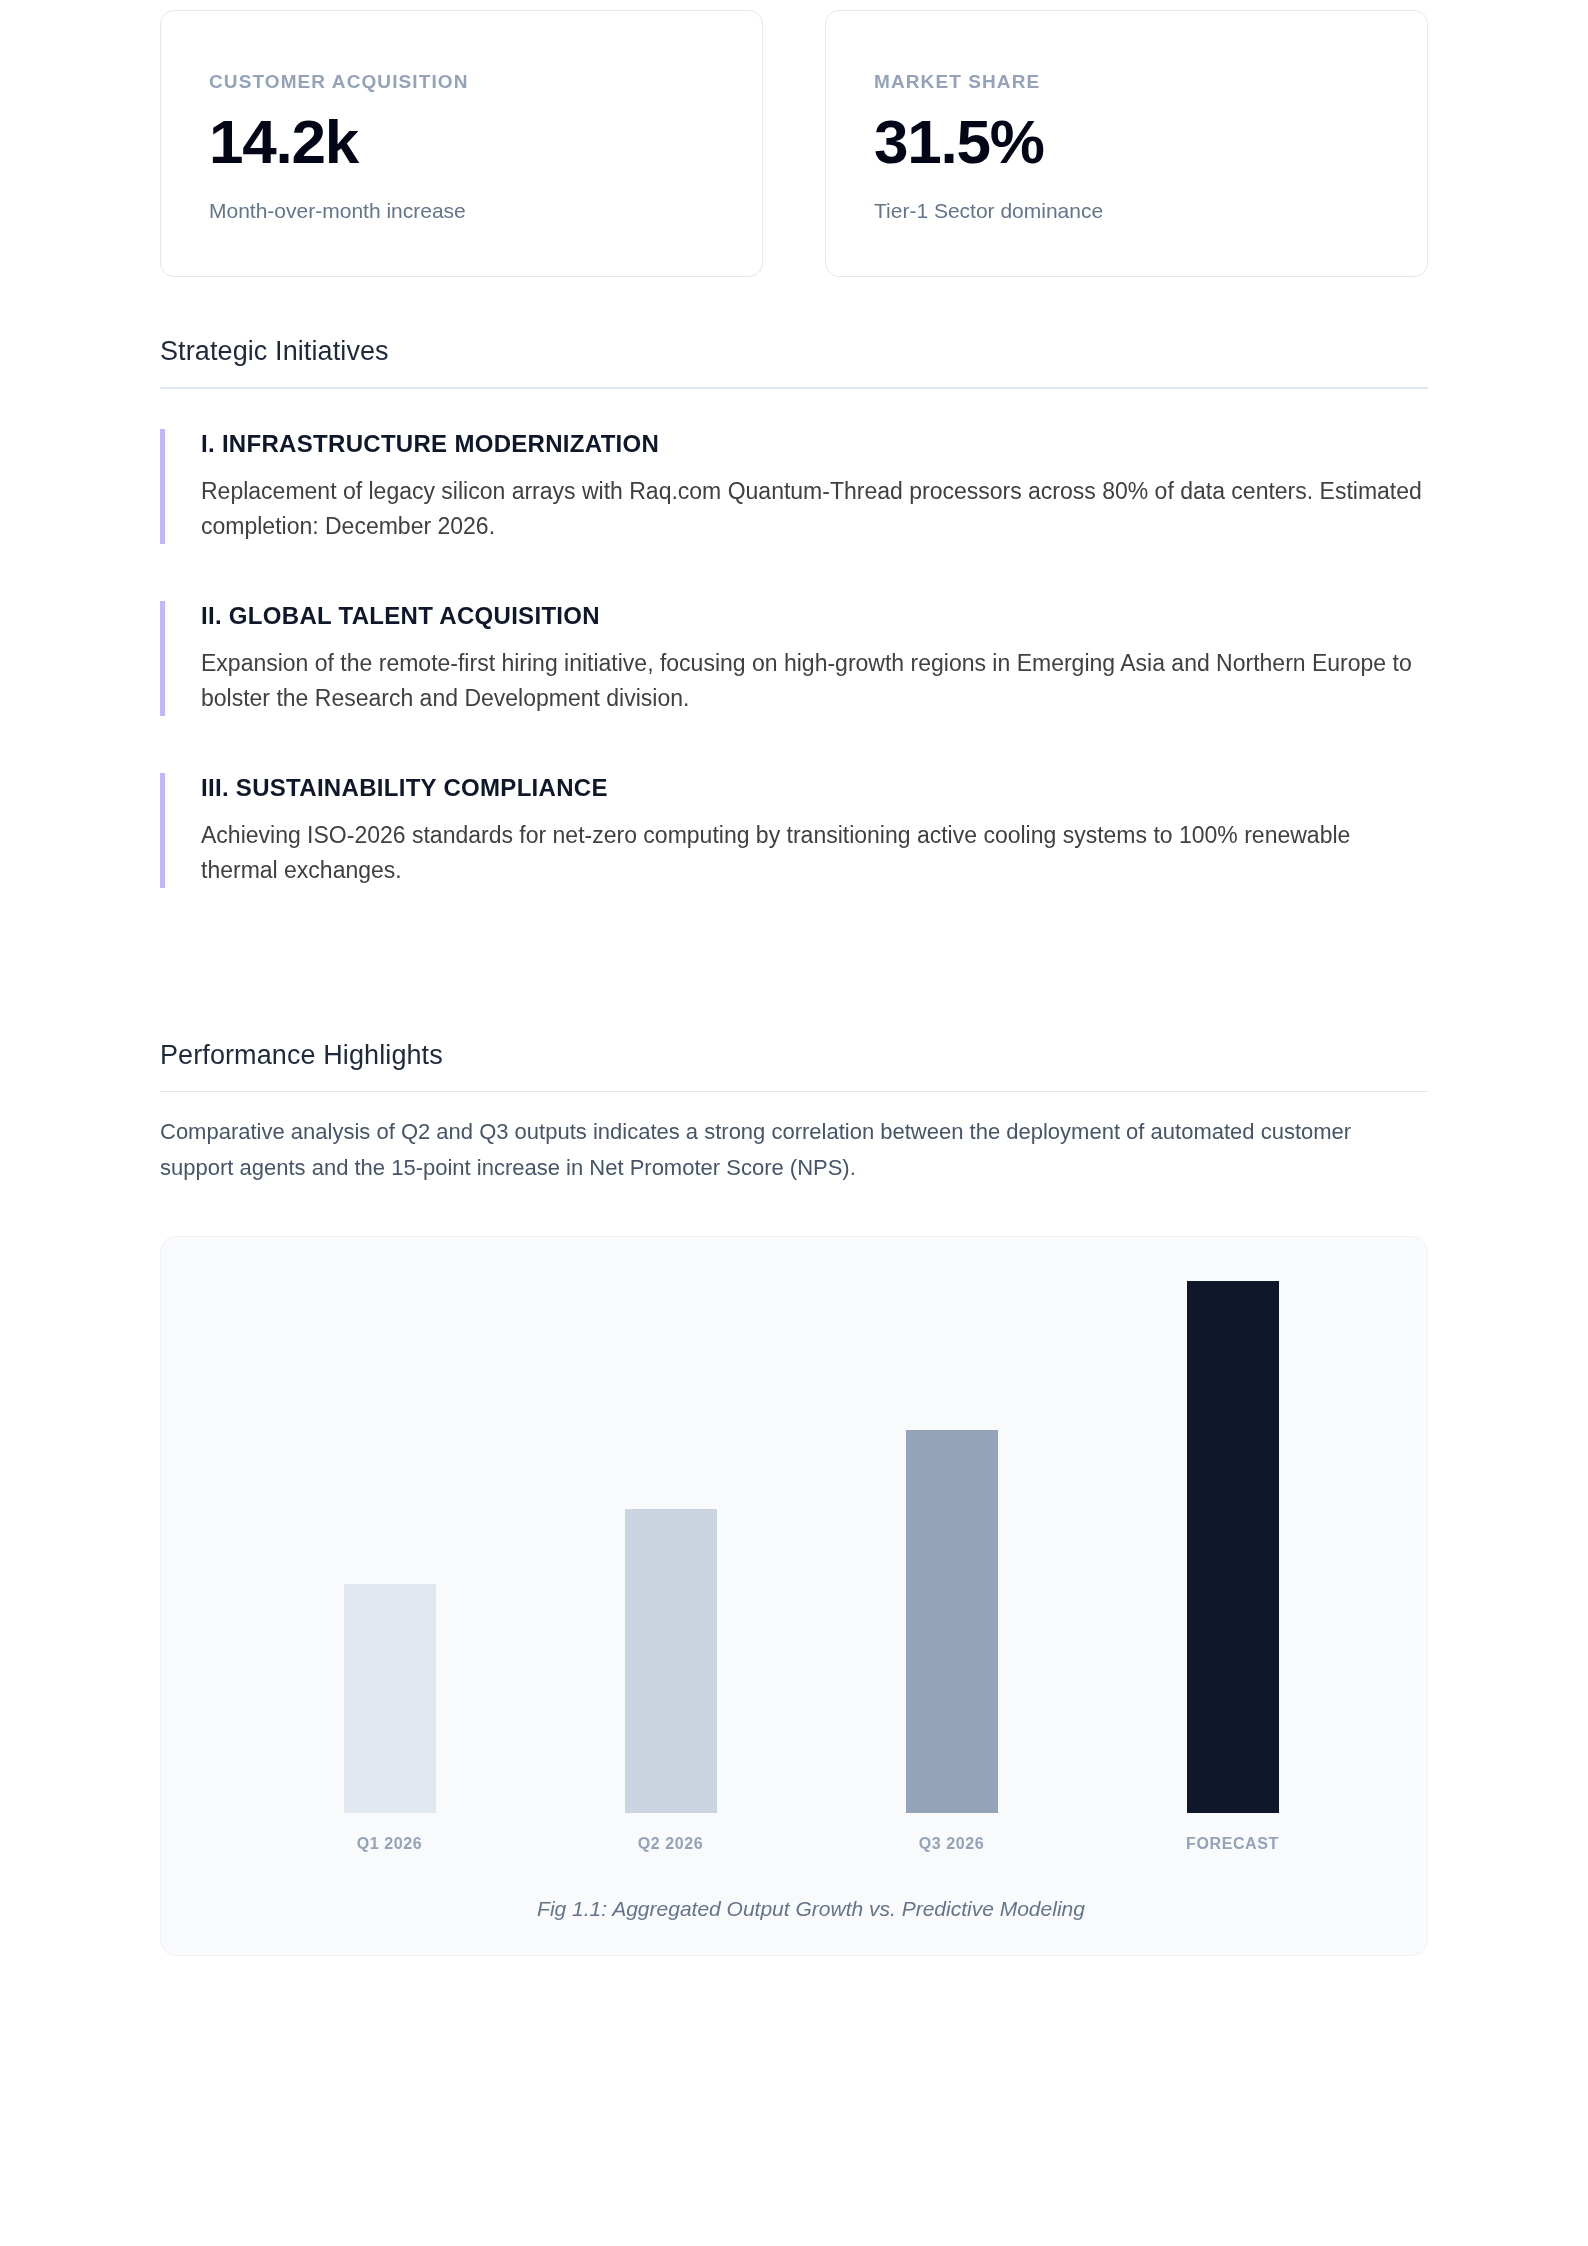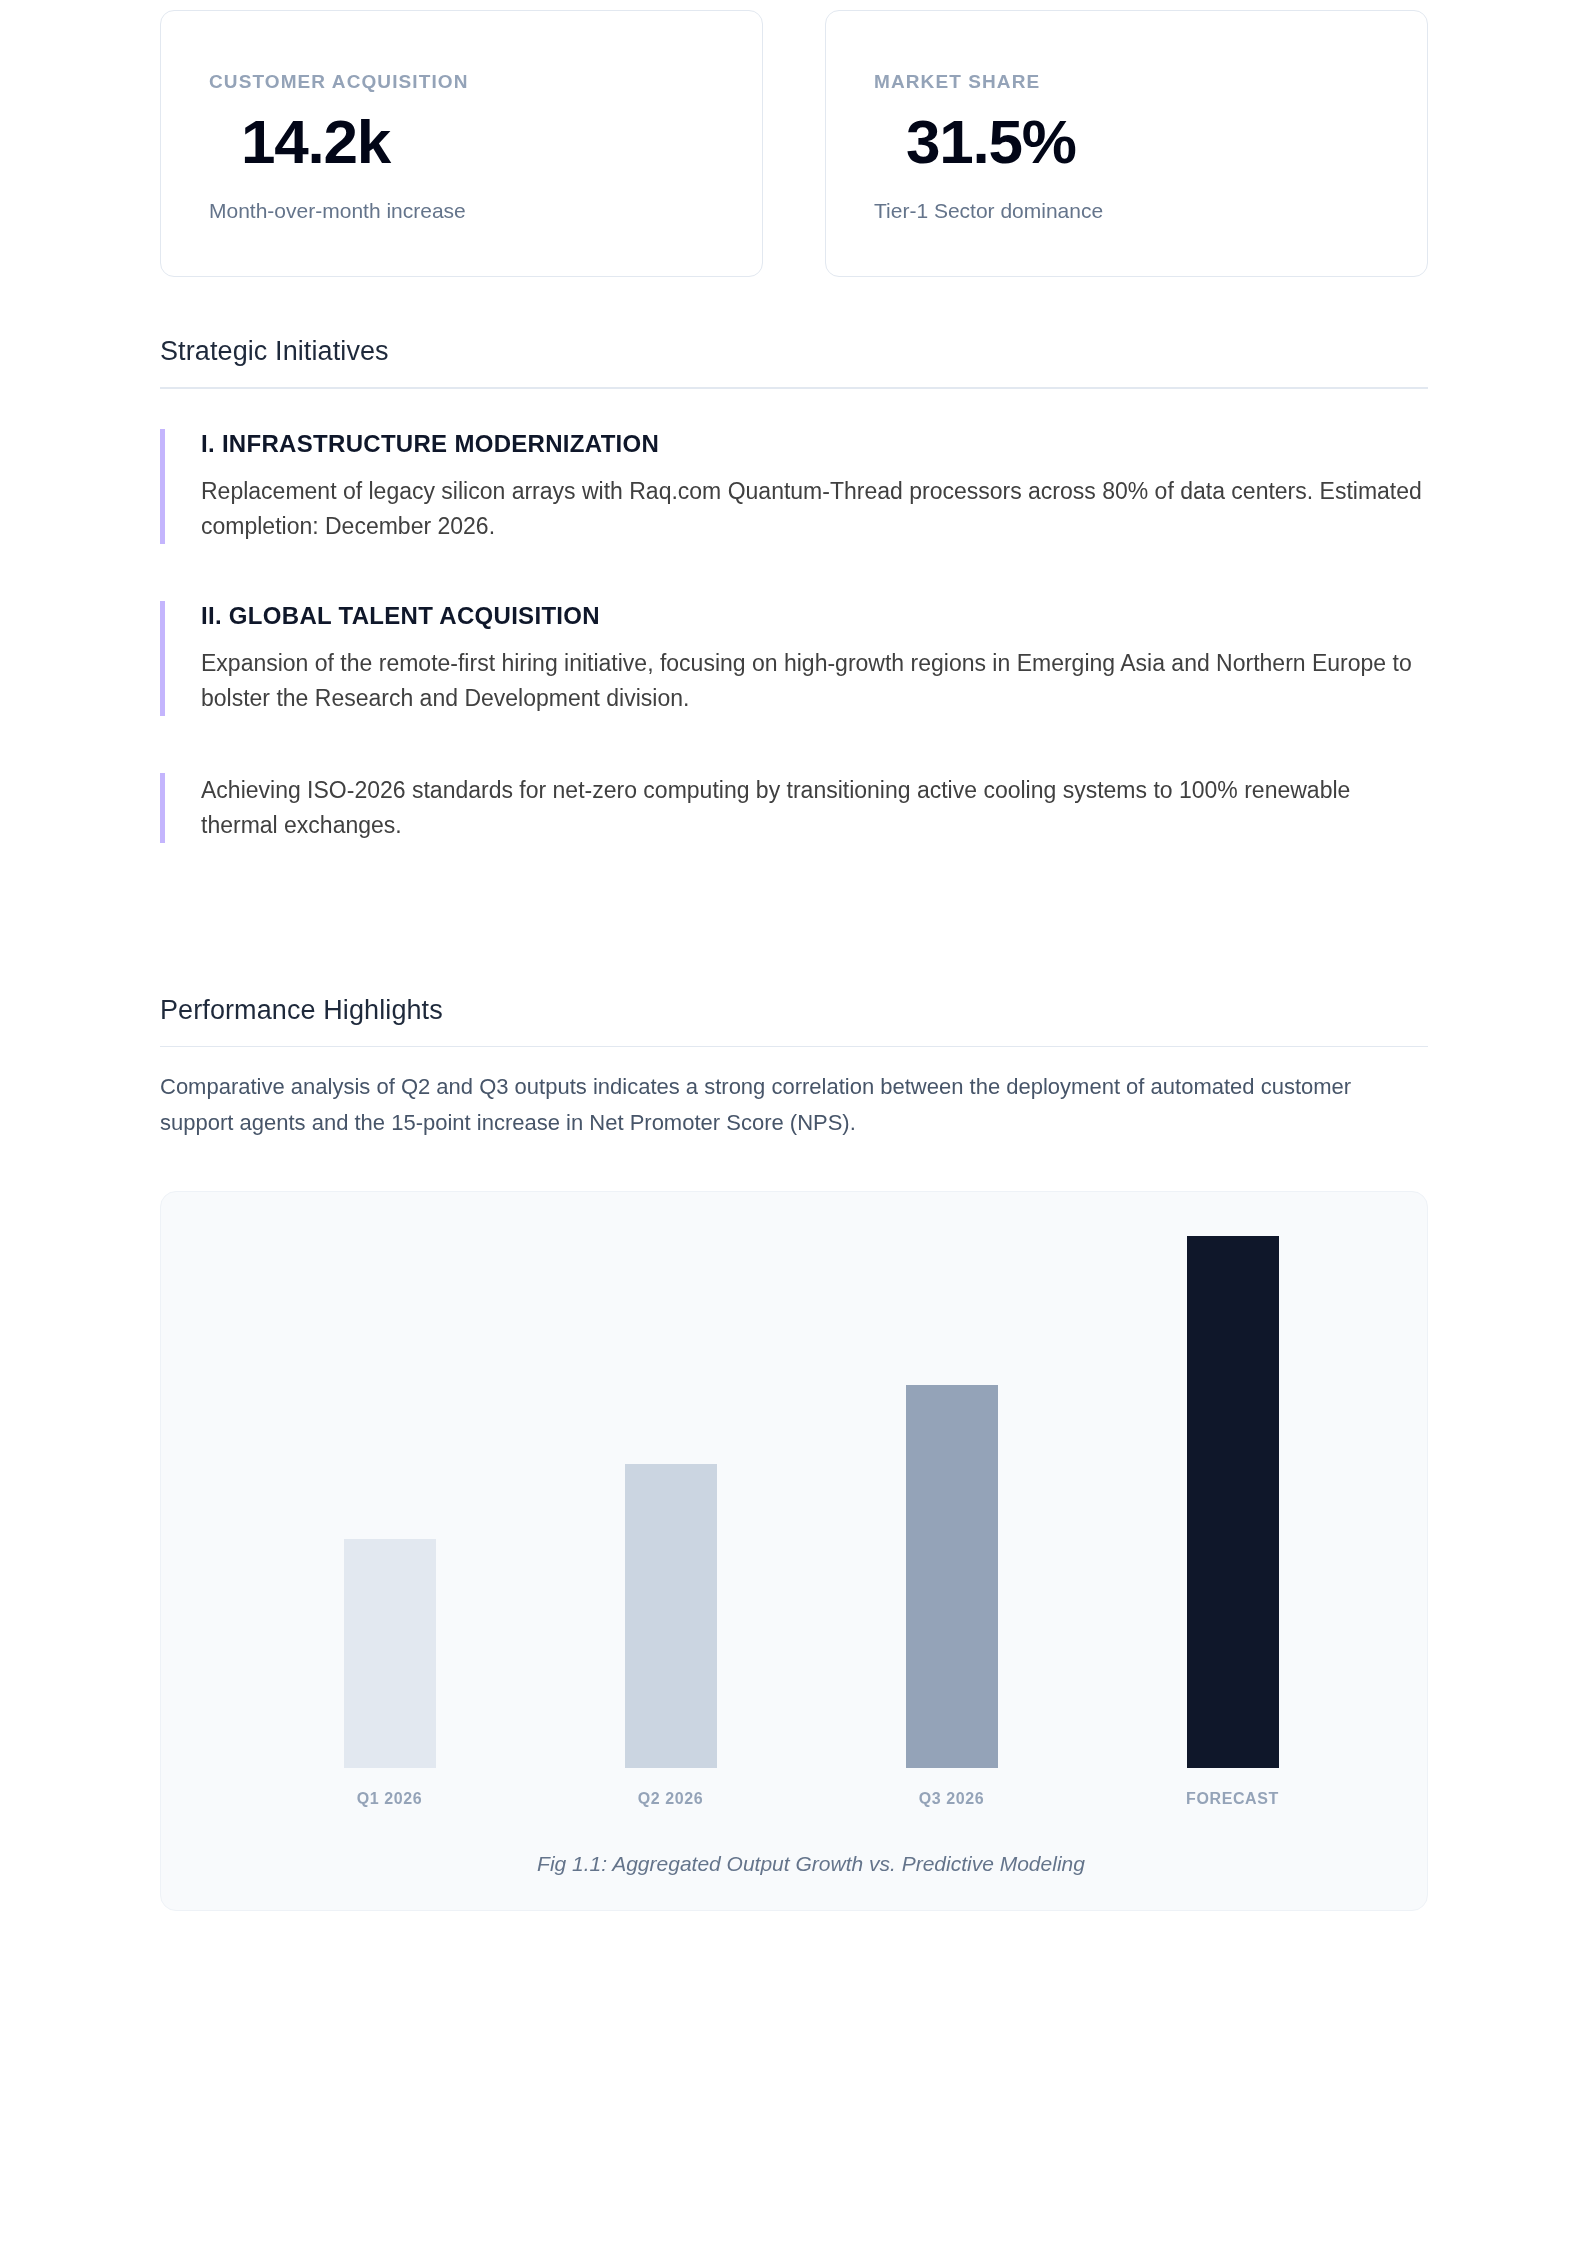--- a/index.html
+++ b/index.html
@@ -49,21 +49,20 @@
     line-height: 1.2;
   }
 
   .kpi-value {
     font-size: 62px;
     font-weight: 700;
     letter-spacing: -1.2px;
     color: #020617;
     line-height: 1.15;
     margin-top: 12px;
-    margin-left: 32px;
   }
 
   .kpi-sub {
     font-size: 21px;
     color: #64748b;
     margin-top: 20px;
     line-height: 1.3;
   }
 
   
@@ -213,20 +212,21 @@
         <div class="initiative-title">I. INFRASTRUCTURE MODERNIZATION</div>
         <div class="initiative-body">Replacement of legacy silicon arrays with Raq.com Quantum-Thread processors across 80% of data centers. Estimated completion: December 2026.</div>
       </div>
 
       <div class="initiative">
         <div class="initiative-title">II. GLOBAL TALENT ACQUISITION</div>
         <div class="initiative-body">Expansion of the remote-first hiring initiative, focusing on high-growth regions in Emerging Asia and Northern Europe to bolster the Research and Development division.</div>
       </div>
 
       <div class="initiative">
+        <div class="initiative-title">III. SUSTAINABILITY COMPLIANCE</div>
         <div class="initiative-body">Achieving ISO-2026 standards for net-zero computing by transitioning active cooling systems to 100% renewable thermal exchanges.</div>
       </div>
 
     </div>
   </div>
 
   <div class="section" id="performance-section">
     <div class="section-title">Performance Highlights</div>
     <div class="section-rule"></div>
     <div class="perf-paragraph">Comparative analysis of Q2 and Q3 outputs indicates a strong correlation between the deployment of automated customer support agents and the 15-point increase in Net Promoter Score (NPS).</div>

